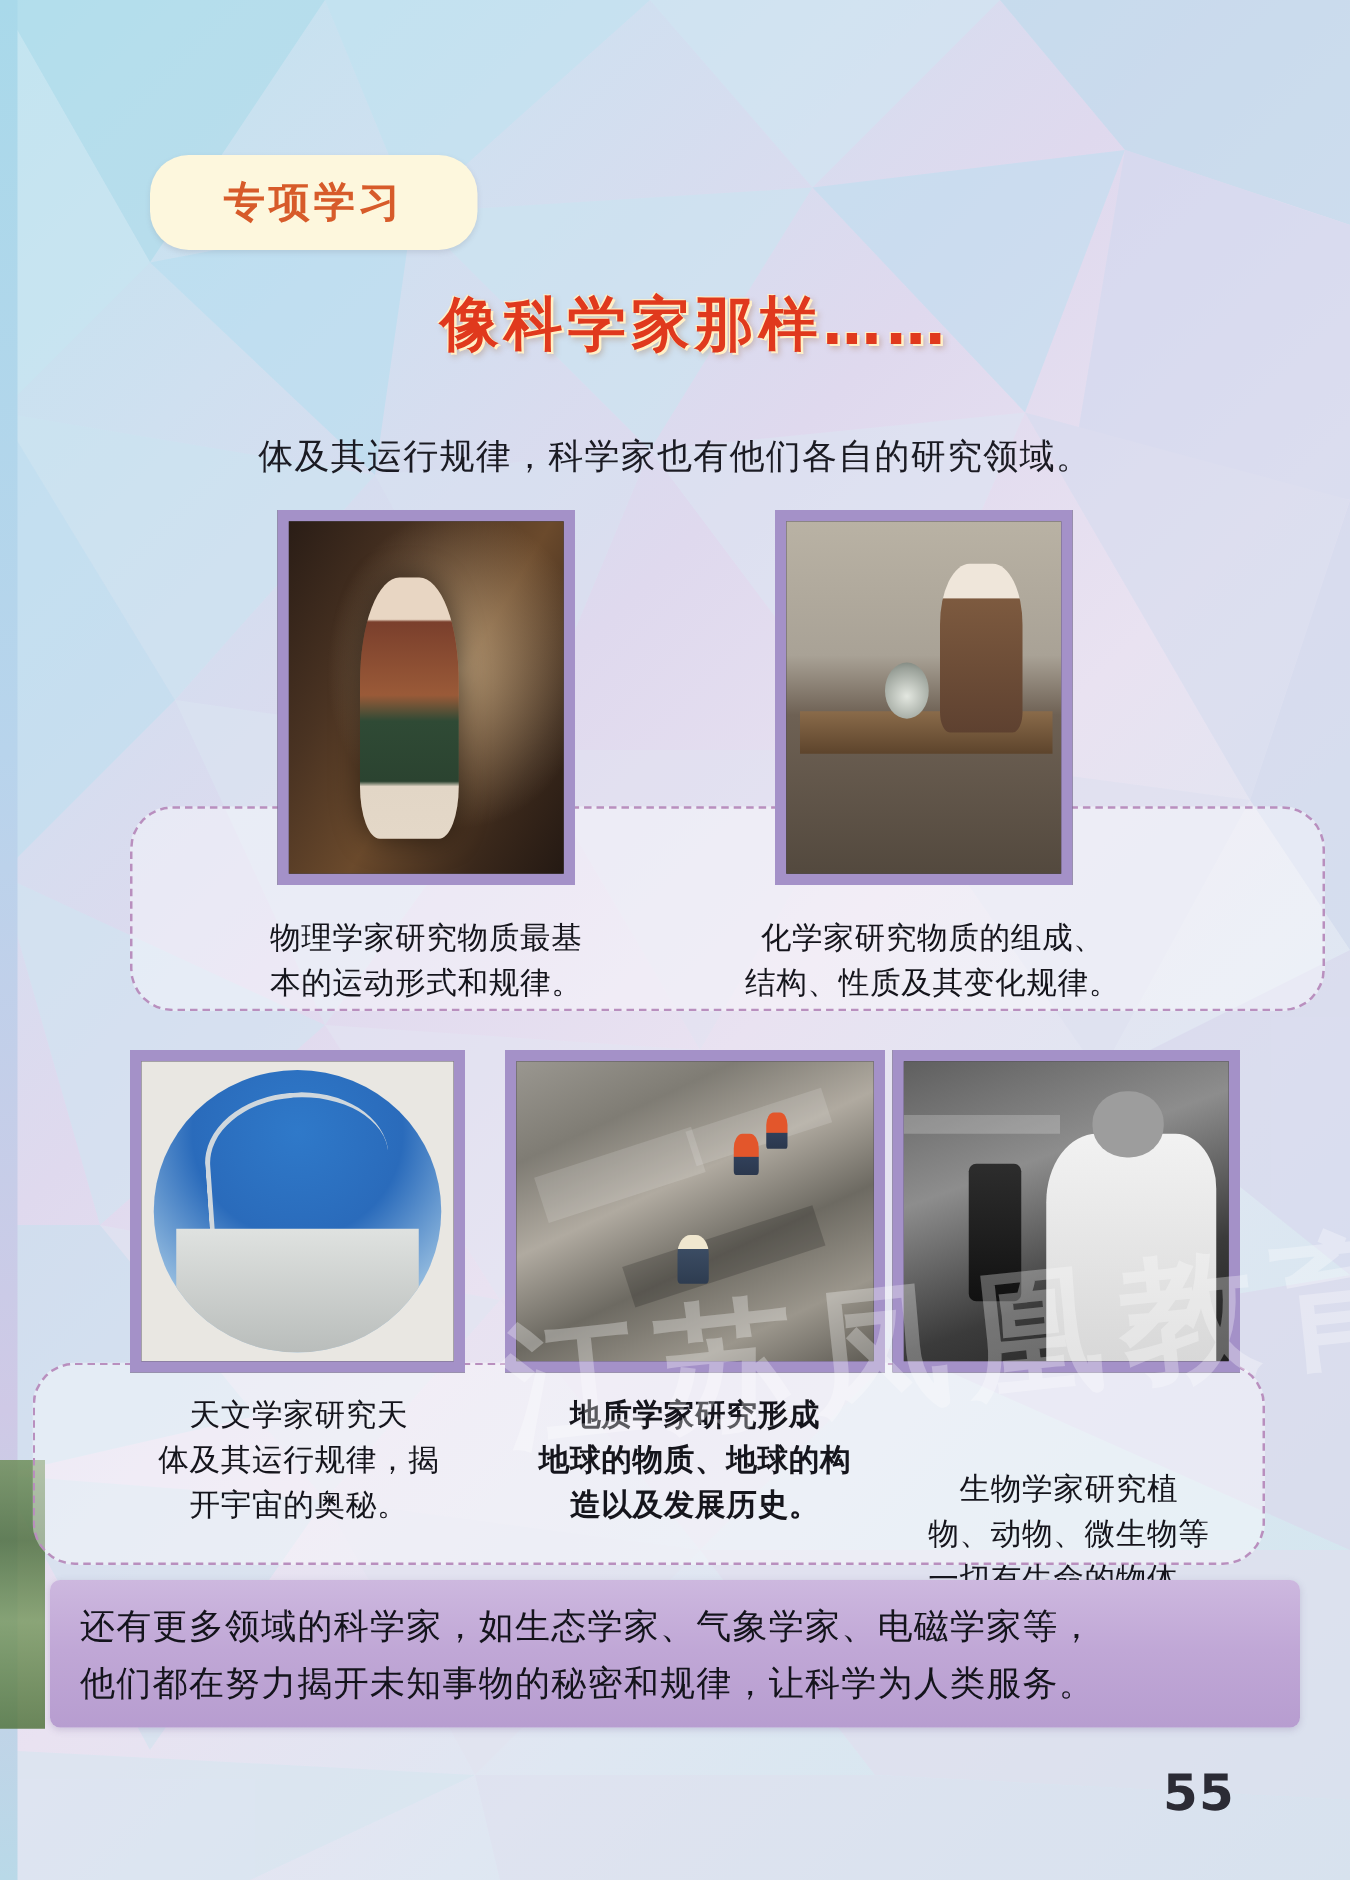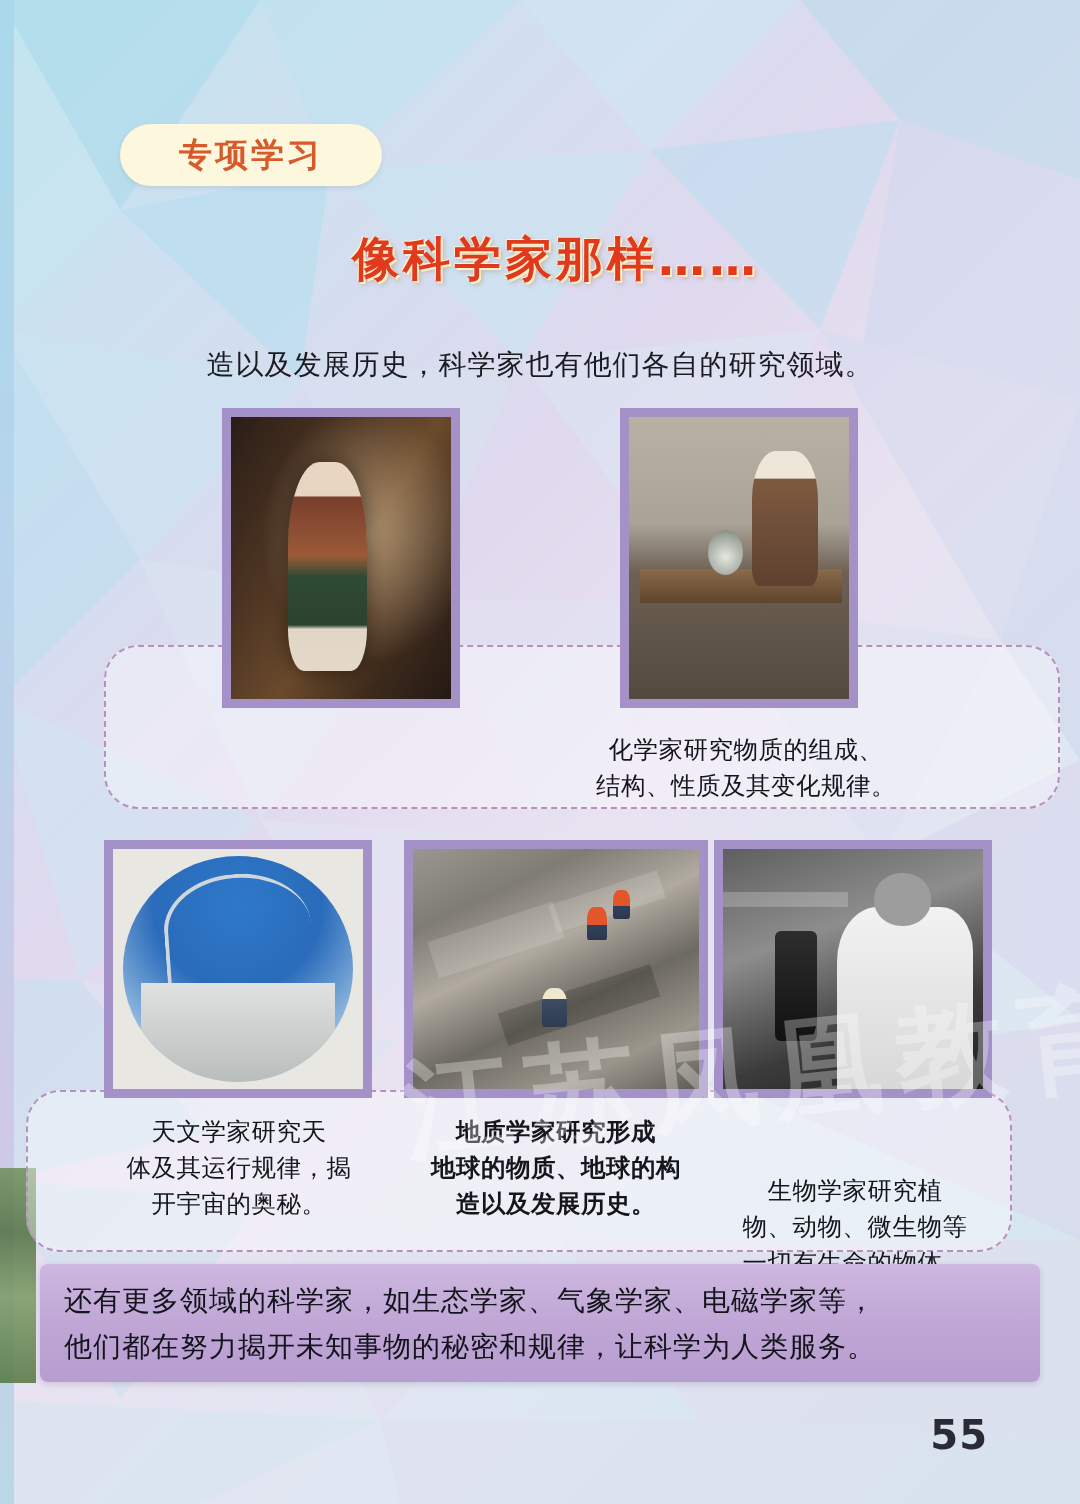--- a/index.html
+++ b/index.html
@@ -47,21 +47,21 @@
       linear-gradient(180deg,#6f8f5a 0%, #4f7040 30%, #7a9a62 60%, #53753f 100%);
     opacity: .85;
   }
 
   
   .tag {
     position: absolute;
     left: 120px;
     top: 124px;
     width: 262px;
-    height: 62px;
+    height: 76px;
     border-radius: 31px;
     background: #fdf7dd;
     box-shadow: 0 2px 4px rgba(120,120,140,.18);
     display: flex;
     align-items: center;
     justify-content: center;
   }
   .tag span {
     font-family: "DejaVu Sans", sans-serif;
     font-weight: bold;
@@ -355,31 +355,33 @@
 
   <div class="left-band"></div>
   <div class="left-photo"></div>
 
   <div class="tag">
     <span>专项学习</span>
   </div>
 
   <div class="main-title">像科学家那样……</div>
 
-  <div class="lead">造以及发展历史，科学家也有他们各自的研究领域。</div>
+  <div class="lead">体及其运行规律，科学家也有他们各自的研究领域。</div>
 
   <div class="panel" id="panel-top"></div>
 
   <div class="panel" id="panel-bottom"></div>
 
   <div class="photo" id="photo-physicist">
     <div class="inner">
         <div class="figure"></div>
       </div>
   </div>
+  <div class="caption" id="cap-physicist">物理学家研究物质最基
+本的运动形式和规律。</div>
 
   <div class="photo" id="photo-chemist">
     <div class="inner">
       <div class="table"></div>
       <div class="man"></div>
       <div class="flask"></div>
     </div>
   </div>
   <div class="caption" id="cap-chemist">化学家研究物质的组成、
 结构、性质及其变化规律。</div>

